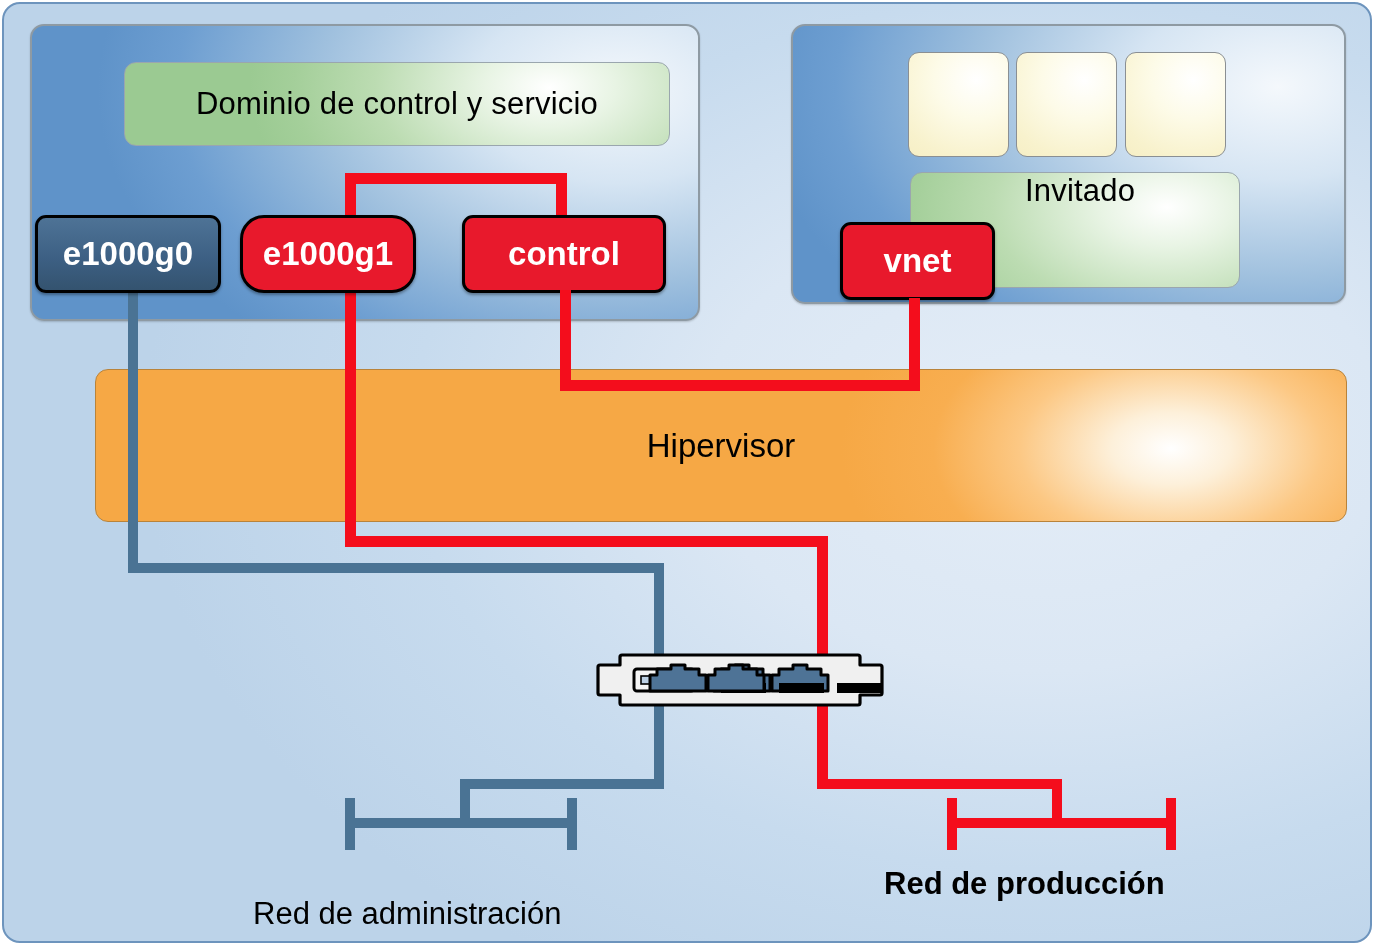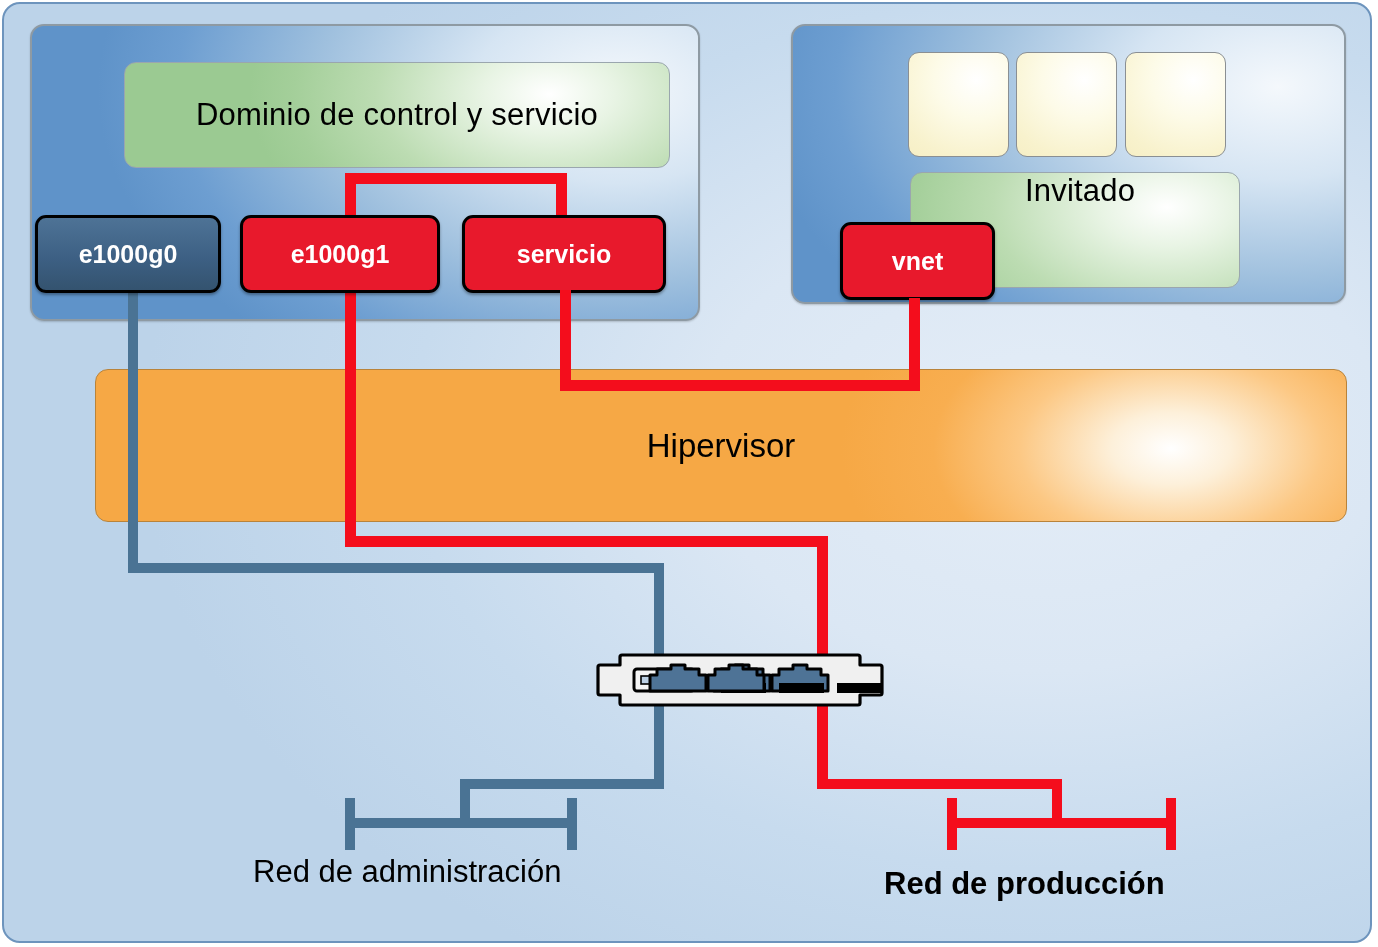--- a/index.html
+++ b/index.html
@@ -45,21 +45,21 @@
   .green-box{
     position:absolute;
     box-sizing:border-box;
     border:1.5px solid #9aa6ae;
     border-radius:12px;
     background:
       radial-gradient(ellipse 300px 180px at 78% 30%, #ffffff 0%, #e8f4e4 22%, #bcdcb2 58%, #a4cf9a 85%, #9bca92 100%);
     display:flex; align-items:center; justify-content:center;
     color:#000; font-size:31px; letter-spacing:.2px;
   }
-  #control-domain-title{ left:124px; top:62px; width:546px; height:106px; }
+  #control-domain-title{ left:124px; top:62px; width:546px; height:84px; }
   #guest-label-box{ left:910px; top:172px; width:330px; height:116px;
     justify-content:flex-start; padding-left:114px; align-items:flex-start; }
 
   
   .app-box{
     position:absolute;
     box-sizing:border-box;
     border:1.6px solid #8a8f93;
     border-radius:11px;
     background:
@@ -84,29 +84,29 @@
   }
 
   
   .node{
     position:absolute;
     box-sizing:border-box;
     border:3px solid #000;
     border-radius:11px;
     display:flex; align-items:center; justify-content:center;
     color:#ffffff;
-    font-size:25px; font-weight:bold;
+    font-size:33px; font-weight:bold;
     z-index:6;
     box-shadow:0 2px 3px rgba(0,0,0,.35);
   }
   .node.blue{ background:linear-gradient(180deg,#4e7396 0%,#3d6084 55%,#34536f 100%); }
   .node.red { background:#e8192c; }
 
   #node-e1000g0{ left:35px;  top:215px; width:186px; height:78px; }
-  #node-e1000g1{ left:240px; top:215px; width:200px; height:78px; }
+  #node-e1000g1{ left:240px; top:215px; width:176px; height:78px;border-radius:24px; }
   #node-vswitch{ left:462px; top:215px; width:204px; height:78px; }
   #node-vnet   { left:840px; top:222px; width:155px; height:78px; }
 
   
   .wire{ position:absolute; z-index:4; }
   .wire.blue{ background:#4a7394; }
   .wire.red { background:#f40d1c; }
   .wire.over{ z-index:7; }
 
   
@@ -116,21 +116,21 @@
     z-index:9;
   }
 
   
   .net-label{
     position:absolute;
     font-size:31px; color:#000;
     white-space:nowrap;
     z-index:5;
   }
-  #label-red-admin{ left:253px; top:854px; }
+  #label-red-admin{ left:253px; top:896px; }
   #label-red-prod { left:884px; top:866px;font-weight:bold; }
 </style>
 </head>
 <body>
 
 <div id="stage">
 
   <div class="outer-frame"></div>
 
   <div class="panel domain-panel" id="control-domain-panel"></div>
@@ -208,21 +208,21 @@
   <div class="wire red" style="left:817px; top:779px; width:245px; height:10px;"></div>
   <div class="wire red" style="left:1052px; top:779px; width:10px; height:48px;"></div>
   <div class="wire red" style="left:950px; top:818px; width:225px; height:10px;"></div>
   <div class="wire red" style="left:947px; top:798px; width:10px; height:52px;"></div>
   <div class="wire red" style="left:1166px; top:798px; width:10px; height:52px;"></div>
 
   <div class="node blue" id="node-e1000g0">e1000g0</div>
 
   <div class="node red" id="node-e1000g1">e1000g1</div>
 
-  <div class="node red" id="node-vswitch">servicio</div>
+  <div class="node red" id="node-vswitch">control</div>
 
   <div class="node red" id="node-vnet">vnet</div>
 
   <div class="net-label" id="label-red-admin">Red de administración</div>
 
   <div class="net-label" id="label-red-prod">Red de producción</div>
 
 </div>
 
 </body></html>

